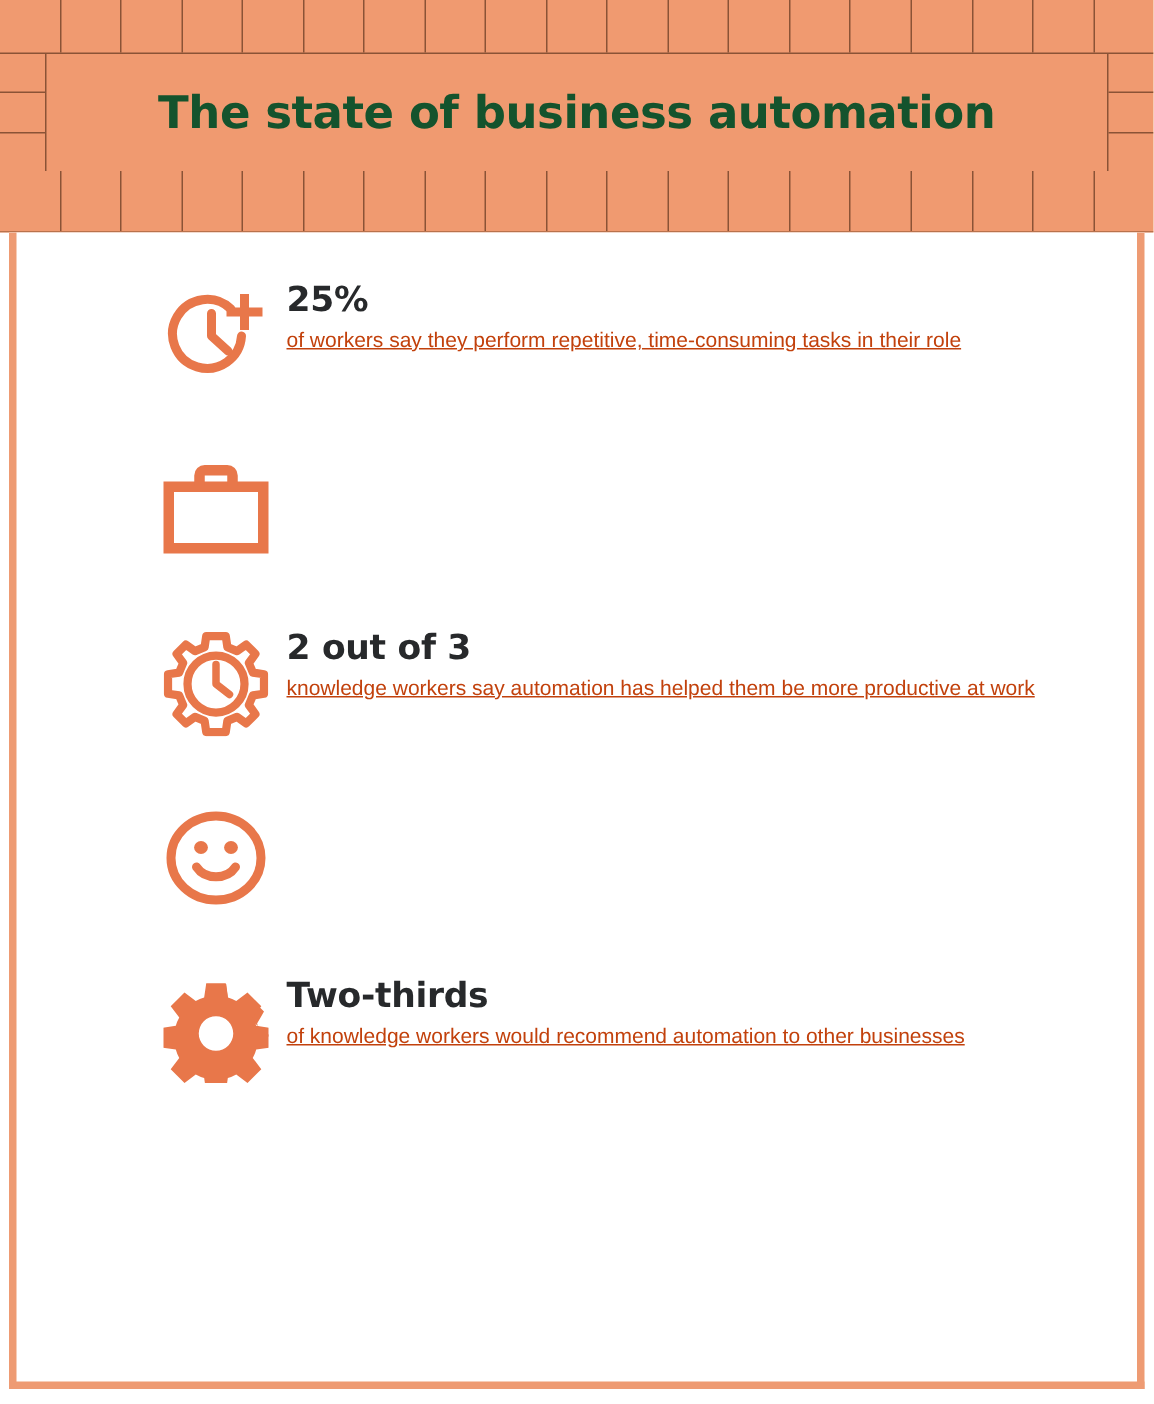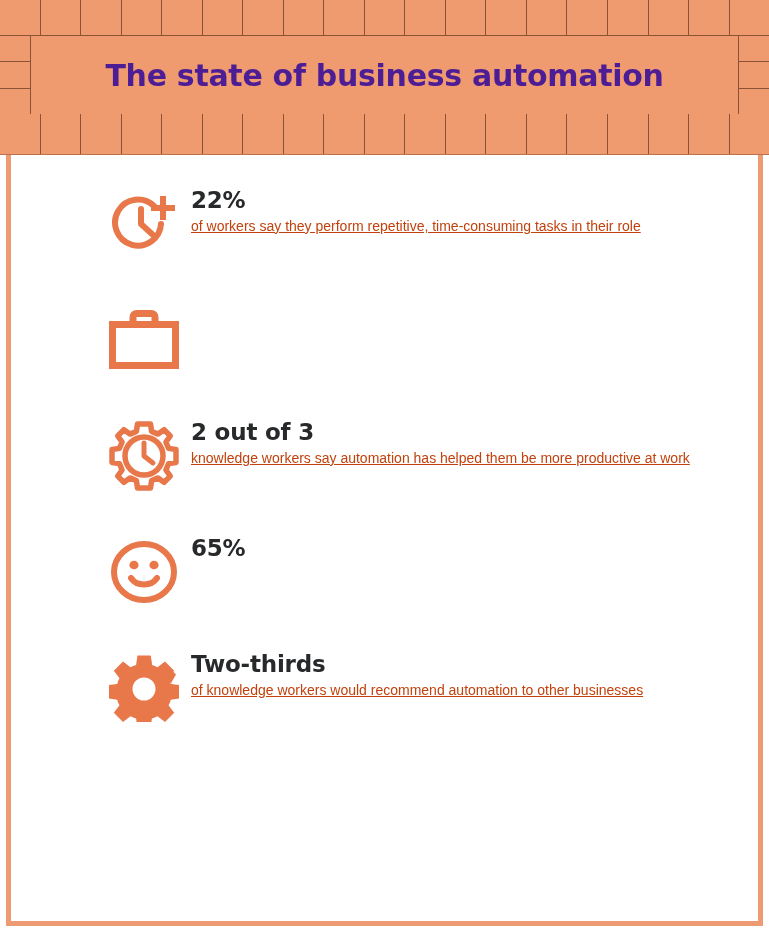--- a/index.html
+++ b/index.html
@@ -80,21 +80,21 @@
     height: 100%;
     display: flex;
     align-items: center;
     justify-content: center;
   }
   .poster-title {
     font-family: "DejaVu Sans", sans-serif;
     font-weight: bold;
     font-size: 30px;
     letter-spacing: -0.3px;
-    color: #4c1d95;
+    color: #14532d;
     white-space: nowrap;
     margin: 0;
   }
 
   
   .card {
     position: absolute;
     left: 6px;
     top: 155px;
     width: 757px;
@@ -225,21 +225,21 @@
     <div class="stats-list" id="statsList">
         <div class="stat-row">
           <div class="stat-icon">
             <svg width="66" height="62" viewBox="0 0 66 62" fill="none" stroke="#E8774A" stroke-width="6">
     <path d="M43 13 A23 23 0 1 0 50 31" stroke-linecap="round"></path>
     <path d="M30 16 L30 31 L41 41" stroke-linecap="round" stroke-linejoin="round"></path>
     <path d="M52 3 L52 27 M40 15 L64 15" stroke-linecap="butt"></path>
   </svg>
           </div>
           <div class="stat-text">
-            <p class="stat-headline">22%</p>
+            <p class="stat-headline">25%</p>
             <p class="stat-desc">of workers say they perform repetitive, time-consuming tasks in their role</p>
           </div>
         </div>
         <div class="stat-row">
           <div class="stat-icon">
             <svg width="72" height="60" viewBox="0 0 72 60" fill="none" stroke="#E8774A" stroke-width="7">
     <rect x="4.5" y="14.5" width="63" height="41"></rect>
     <path d="M25 14 L25 7 A3.5 3.5 0 0 1 28.5 3.5 L43.5 3.5 A3.5 3.5 0 0 1 47 7 L47 14"></path>
   </svg>
           </div>
@@ -262,21 +262,20 @@
         <div class="stat-row">
           <div class="stat-icon">
             <svg width="68" height="64" viewBox="0 0 68 64" fill="none" stroke="#E8774A" stroke-width="6">
     <ellipse cx="34" cy="32" rx="30" ry="28"></ellipse>
     <ellipse cx="24" cy="25" rx="4.6" ry="4.3" fill="#E8774A" stroke="none"></ellipse>
     <ellipse cx="44" cy="25" rx="4.6" ry="4.3" fill="#E8774A" stroke="none"></ellipse>
     <path d="M21 38 A15 13 0 0 0 47 38" stroke-linecap="round"></path>
   </svg>
           </div>
           <div class="stat-text">
-            <p class="stat-headline">65%</p>
           </div>
         </div>
         <div class="stat-row">
           <div class="stat-icon">
             <svg width="70" height="68" viewBox="0 0 70 68" fill="none">
     <path fill="#E8774A" fill-rule="evenodd" d="M28.2 2 L41.8 2 L43 11.2 A24 24 0 0 1 49.2 14.8 L57.8 11.2 L67 20.4 L62.4 28.4 A24 24 0 0 1 64.4 35.4 L73 38 L73 38 Z"></path>
     <path fill="#E8774A" fill-rule="evenodd" d="M28.5 1.5 L41.5 1.5 L42.9 11 A23 23 0 0 1 48.5 13.3 L56 7.6 L65.2 16.8 L59.5 24.3 A23 23 0 0 1 61.8 29.9 L71.3 31.3 L71.3 44.3 L61.8 45.7 A23 23 0 0 1 59.5 51.3 L65.2 58.8 L56 68 L48.5 62.3 A23 23 0 0 1 42.9 64.6 L41.5 74.1 L28.5 74.1 L27.1 64.6 A23 23 0 0 1 21.5 62.3 L14 68 L4.8 58.8 L10.5 51.3 A23 23 0 0 1 8.2 45.7 L-1.3 44.3 L-1.3 31.3 L8.2 29.9 A23 23 0 0 1 10.5 24.3 L4.8 16.8 L14 7.6 L21.5 13.3 A23 23 0 0 1 27.1 11 Z M35 23.5 A11.5 11.5 0 1 0 35 46.5 A11.5 11.5 0 1 0 35 23.5 Z"></path>
   </svg>
           </div>
           <div class="stat-text">

